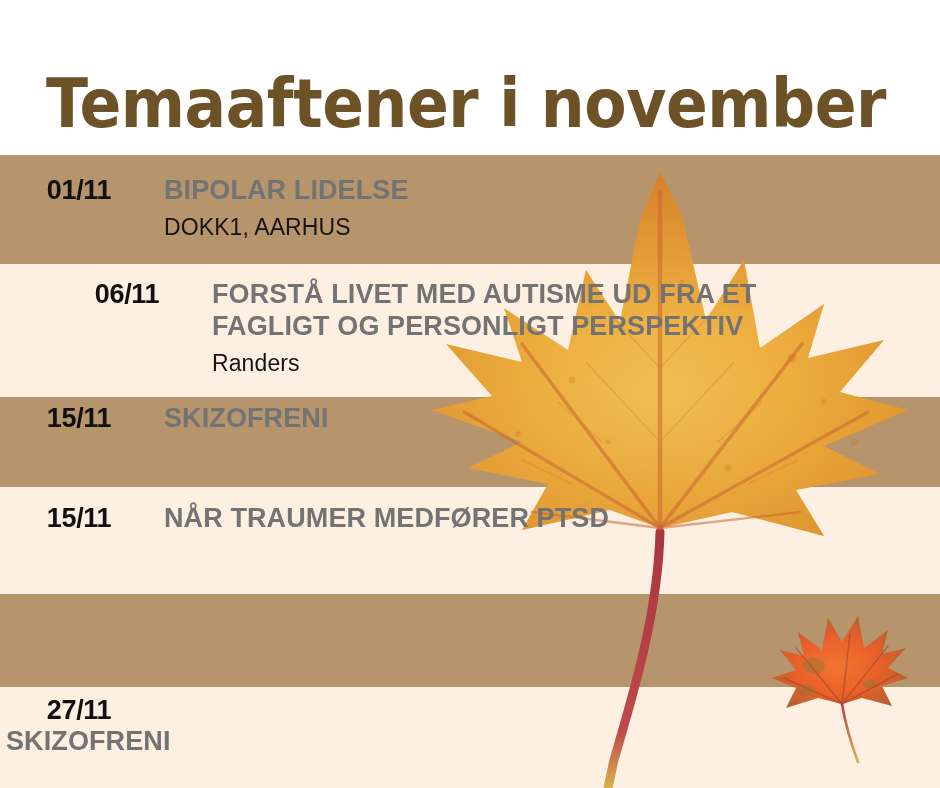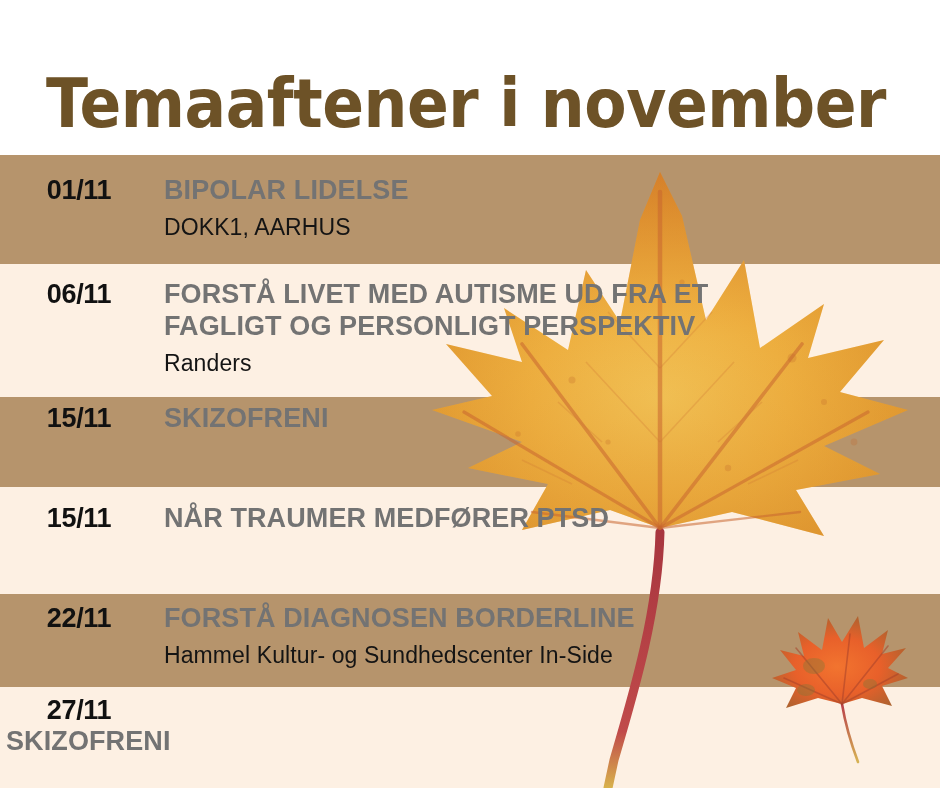--- a/index.html
+++ b/index.html
@@ -219,47 +219,40 @@
   </div>
 
   <div id="rows">
       <div class="row" style="top: 20px;">
         <div class="row-date">01/11</div>
         <div class="row-body">
           <div class="row-title">BIPOLAR LIDELSE</div>
           <div class="row-venue">DOKK1, AARHUS</div>
         </div>
       </div>
-      <div class="row" style="top: 124px;">
+      <div class="row" style="top: 124px; padding-left: 48px;">
         <div class="row-date">06/11</div>
         <div class="row-body">
           <div class="row-title">FORSTÅ LIVET MED AUTISME UD FRA ET
 FAGLIGT OG PERSONLIGT PERSPEKTIV</div>
           <div class="row-venue">Randers</div>
         </div>
       </div>
       <div class="row" style="top: 248px;">
         <div class="row-date">15/11</div>
         <div class="row-body">
           <div class="row-title">SKIZOFRENI</div>
         </div>
       </div>
       <div class="row" style="top: 348px;">
         <div class="row-date">15/11</div>
         <div class="row-body">
           <div class="row-title">NÅR TRAUMER MEDFØRER PTSD</div>
         </div>
       </div>
-      <div class="row" style="top: 448px;">
-        <div class="row-date">22/11</div>
-        <div class="row-body">
-          <div class="row-title">FORSTÅ DIAGNOSEN BORDERLINE</div>
-          <div class="row-venue">Hammel Kultur- og Sundhedscenter In-Side</div>
-        </div>
-      </div>
       <div class="row" style="top: 540px; flex-direction: column;">
         <div class="row-date">27/11</div>
         <div class="row-body">
           <div class="row-title">SKIZOFRENI</div>
         </div>
       </div>
     </div>
 
 </div>
 

